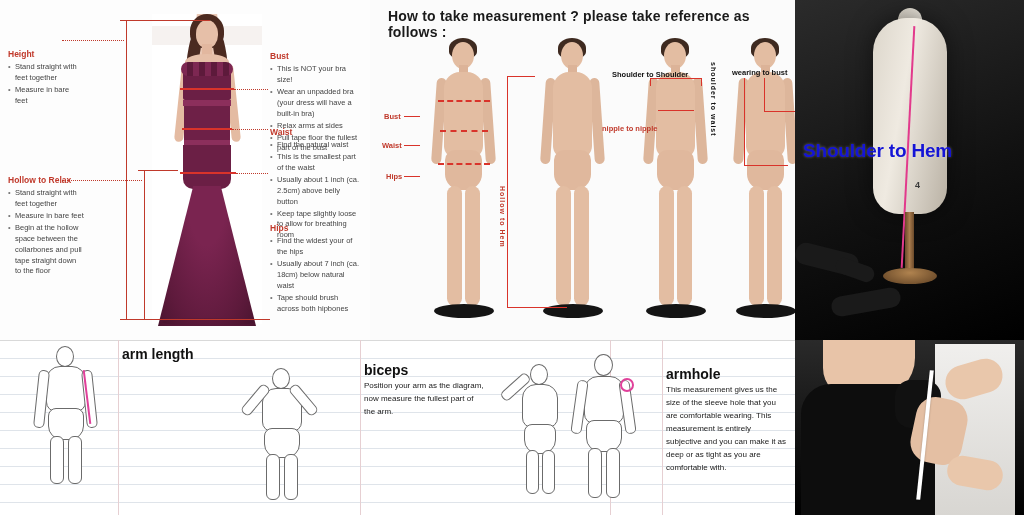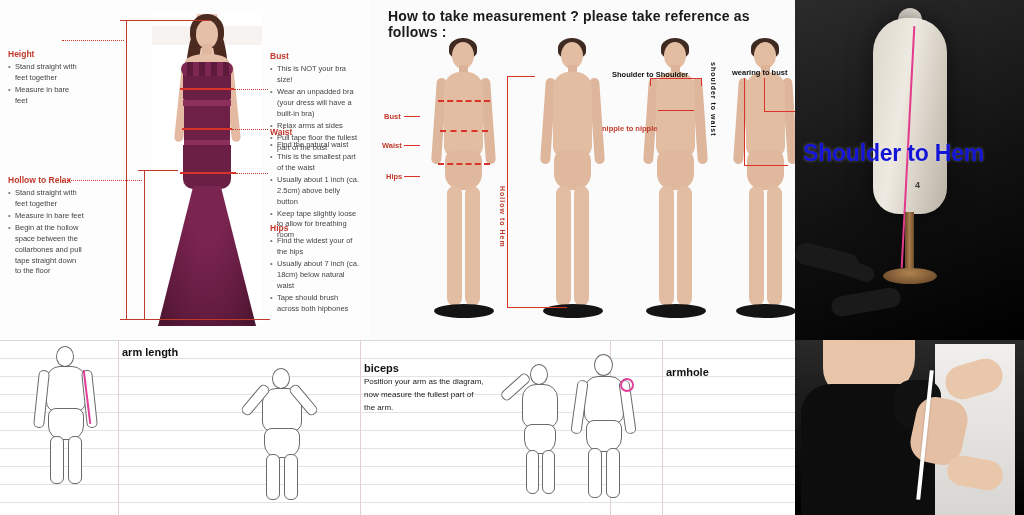--- a/index.html
+++ b/index.html
@@ -105,41 +105,41 @@
   .form-neck{position:absolute;left:103px;top:8px;width:24px;height:22px;border-radius:12px 12px 4px 4px;
     background:linear-gradient(100deg,#d8d2c6,#f1ece3);}
   .form-stand{position:absolute;left:110px;top:212px;width:9px;height:62px;background:linear-gradient(90deg,#6b4a2a,#a87b4d,#6b4a2a);}
   .form-foot{position:absolute;left:88px;top:268px;width:54px;height:16px;border-radius:50%;
     background:radial-gradient(ellipse at 50% 30%,#b0834f,#5d3f22);}
   .form-tape{position:absolute;left:112px;top:26px;width:2px;height:242px;background:#e23a8c;transform:rotate(3deg);}
   .form-tag{position:absolute;left:120px;top:180px;font-size:9px;color:#3b3b3b;font-weight:bold;text-align:center;}
   .hand{position:absolute;background:#1a1a1a;}
   #shoulder-to-hem-text{
     position:absolute;left:8px;top:140px;width:222px;
-    font-size:23px;font-weight:bold;color:#1414d6;
+    font-size:19px;font-weight:bold;color:#1414d6;
     text-shadow:0 0 3px rgba(255,255,255,.35);
     letter-spacing:-.2px;
   }
 
   
   #panel-notes{
     position:absolute;left:0;top:340px;width:795px;height:175px;
     background:
       repeating-linear-gradient(to bottom, #ffffff 0 17px, #dfe4ea 17px 18px),
       #ffffff;
     border-top:1px solid #d9d9d9;
   }
   .notes-vline{position:absolute;top:340px;width:1px;height:175px;background:#e6cfd2;}
   .sk{position:absolute;}
   .sk .h{position:absolute;border:1px solid #6b6b6b;border-radius:50%;background:#fff;}
   .sk .b{position:absolute;border:1px solid #6b6b6b;background:#fff;}
   .sk-pink{position:absolute;background:#e0409a;}
 
   .note-block{position:absolute;}
-  .note-title{font-size:11px;font-weight:bold;color:#111;margin-bottom:2px;}
+  .note-title{font-size:14px;font-weight:bold;color:#111;margin-bottom:2px;}
   .note-text{font-size:8px;color:#1a1a1a;line-height:1.62;}
 
   
   #panel-armhole-photo{
     position:absolute;left:795px;top:340px;width:229px;height:175px;background:#000;overflow:hidden;
   }
   .ap-bg{position:absolute;inset:0;background:linear-gradient(180deg,#2a2a2a,#000);}
   .ap-skin{position:absolute;left:28px;top:0px;width:92px;height:58px;background:#e8c4a8;border-radius:0 0 40px 30px;}
   .ap-shirt{position:absolute;left:6px;top:44px;width:134px;height:131px;background:#0d0d0d;border-radius:30px 10px 0 0;}
   .ap-arm{position:absolute;left:118px;top:58px;width:52px;height:66px;background:#e4bfa3;border-radius:20px;transform:rotate(12deg);}
@@ -386,20 +386,21 @@
     <div class="b" style="left:26px;top:68px;width:34px;height:30px;border-radius:8px 8px 14px 14px;"></div>
     <div class="b" style="left:28px;top:96px;width:12px;height:48px;border-radius:6px;"></div>
     <div class="b" style="left:46px;top:96px;width:12px;height:48px;border-radius:6px;"></div>
     <div class="b" style="left:14px;top:28px;width:9px;height:52px;border-radius:5px;transform:rotate(8deg);"></div>
     <div class="b" style="left:62px;top:28px;width:9px;height:52px;border-radius:5px;transform:rotate(-8deg);"></div>
     <div class="sk-pink" style="left:60px;top:26px;width:10px;height:10px;border-radius:50%;background:transparent;border:2px solid #e0409a;"></div>
   </div>
 
   <div class="note-block" style="left:666px;top:366px;width:122px;">
     <div class="note-title">armhole</div>
+    <div class="note-text">This measurement gives us the size of the sleeve hole that you are comfortable wearing. This measurement is entirely subjective and you can make it as deep or as tight as you are comfortable with.</div>
   </div>
 
   <div id="panel-armhole-photo">
     <div class="ap-bg"></div>
     <div class="ap-white"></div>
     <div class="ap-skin"></div>
     <div class="ap-shirt"></div>
     <div class="ap-sleeve"></div>
     <div class="ap-arm"></div>
     <div class="ap-tape"></div>

